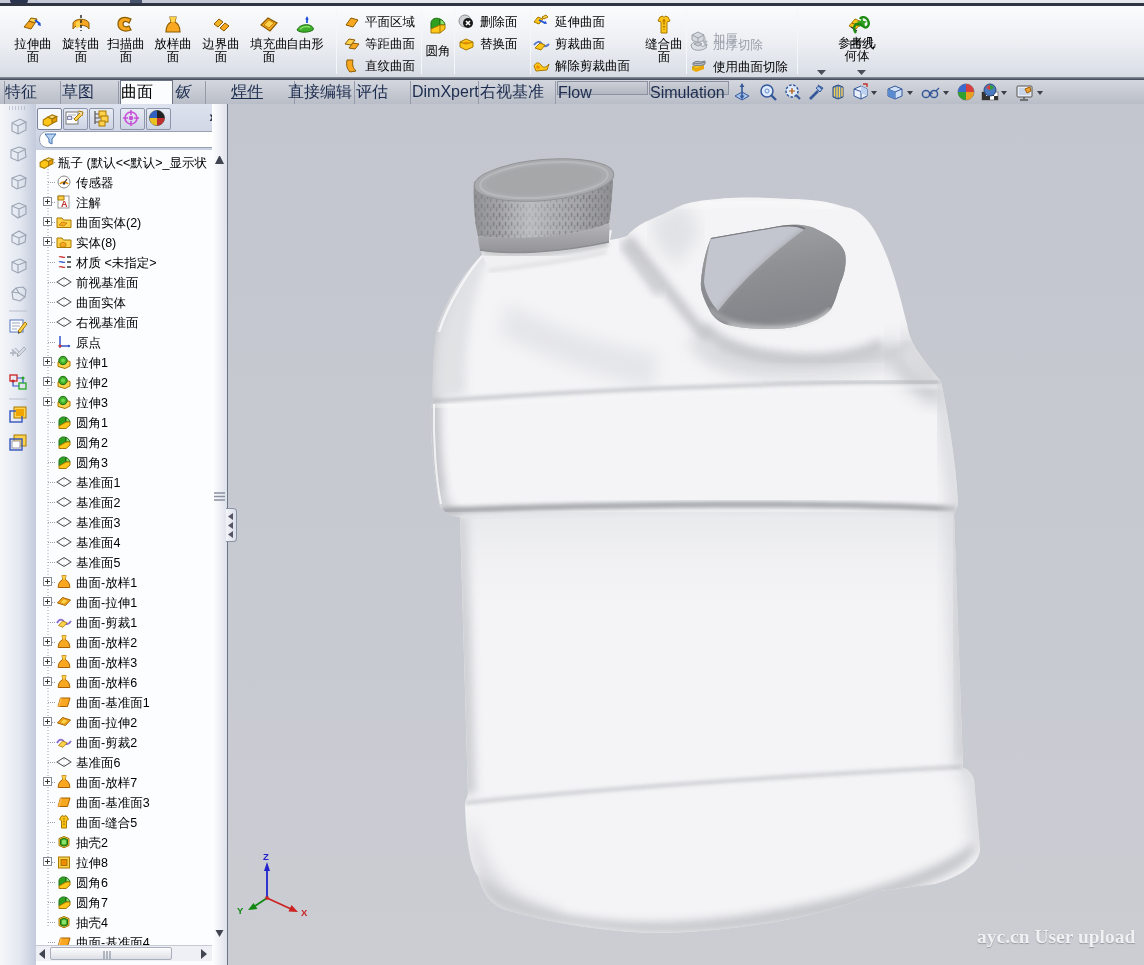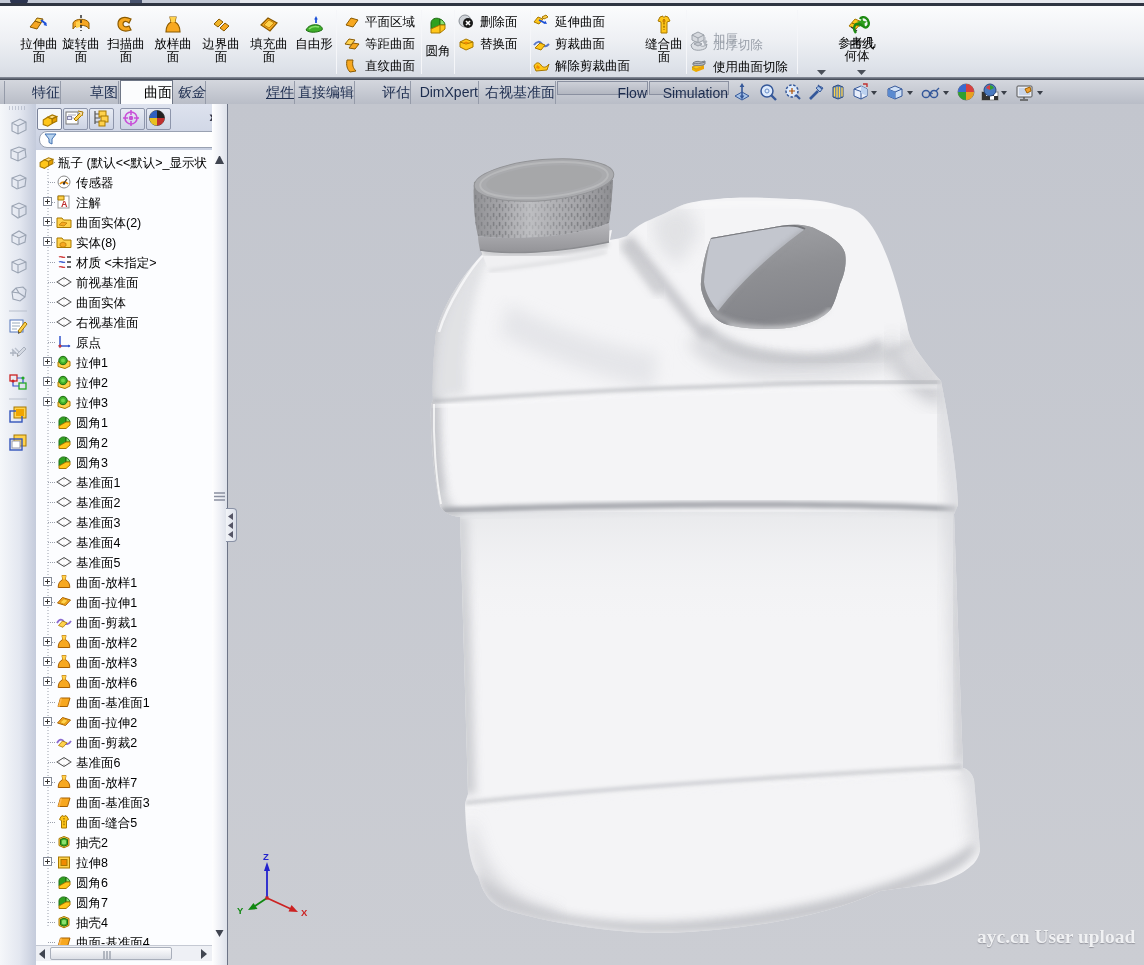--- a/index.html
+++ b/index.html
@@ -21,21 +21,21 @@
 .bigbtn .ic { display:block; margin:8px auto 2px auto; width:22px; height:22px; }
 .rowgrp { position:absolute; font-size:12.5px; color:#000; }
 .rowgrp .r { position:absolute; left:0; height:20px; white-space:nowrap; }
 .rowgrp .r svg { vertical-align:-4px; margin-right:5px; }
 .rowgrp .gray { color:#9aa0aa; }
 .vsep { position:absolute; top:4px; width:1px; height:64px; background:#c2c7d2; border-right:1px solid #f5f6f9; }
 .ddarr { position:absolute; width:9px; height:5px; }
 
 
 #tabrow { left:0; top:80px; width:1144px; height:24px; background:linear-gradient(to bottom,#d4d7de,#b9bdc7); }
-.tab { position:absolute; top:1px; height:23px; line-height:22px; text-align:right; font-size:14px; color:#1c2c4e; border-right:1px solid #959ba9; }
+.tab { position:absolute; top:1px; height:23px; line-height:22px; text-align:left; font-size:16px; color:#1c2c4e; border-right:1px solid #959ba9; }
 .tab.first { border-left:1px solid #959ba9; }
 .tab.active { background:#fbfcfd; color:#000; border:1px solid #6e7686; border-bottom:none; top:0px; height:24px; z-index:3; }
 .tab.sim { background:linear-gradient(to bottom,#cdd0d8,#b3b7c1); border:1px solid #8a90a0; height:14px; top:1px; }
 
 
 #leftstrip { left:0; top:104px; width:36px; height:861px; background:linear-gradient(to right,#f5f7fa 0%,#e3e7f0 55%,#ced4e2 85%,#c4cbdb 100%); }
 #leftstrip svg { position:absolute; left:7px; }
 
 
 #panel { left:36px; top:104px; width:176px; height:861px; background:#fcfdff; }
@@ -68,21 +68,21 @@
 
   <div id="topstrip" class="abs">
     <div class="abs lpart"></div>
     <div class="abs blob"></div>
     <div class="abs sq"></div>
     <div class="abs dline"></div>
   </div>
 
   <div id="ribbon" class="abs">
     <div class="dark"></div>
-    <div class="bigbtn" style="left:12px;width:54px;">
+    <div class="bigbtn" style="left:6px;width:54px;">
       <svg class="ic" viewBox="0 0 22 22">
           <path d="M2 13 L7 7 L13 9 L9 15 Z" fill="#f5a623" stroke="#8a5a00" stroke-width="1"></path>
           <path d="M7 7 L13 9 L15 5 L9 4 Z" fill="#ffd24d" stroke="#8a5a00" stroke-width="1"></path>
           <path d="M13 6 L18 10" stroke="#1b4fd8" stroke-width="2"></path>
           <path d="M19 12 L15.5 11 L18 8.2 Z" fill="#1b4fd8"></path>
         </svg>
       拉伸曲<br>面</div>
     <div class="bigbtn" style="left:58px;width:46px;">
       <svg class="ic" viewBox="0 0 22 22">
           <path d="M3 9 C5 4 17 4 19 9 L19 15 C17 10 5 10 3 15 Z" fill="#f5a623" stroke="#8a5a00" stroke-width="1"></path>
@@ -106,21 +106,21 @@
           <path d="M4 10 L9 5 L13 8 L8 13 Z" fill="#f0b429" stroke="#8a5a00" stroke-width="1"></path>
           <path d="M10 14 L15 9 L19 12 L14 17 Z" fill="#f7a820" stroke="#8a5a00" stroke-width="1"></path>
         </svg>
       边界曲<br>面</div>
     <div class="bigbtn" style="left:244px;width:50px;">
       <svg class="ic" viewBox="0 0 22 22">
           <path d="M3 11 L10 4 L19 9 L12 17 Z" fill="#f7a820" stroke="#8a5a00" stroke-width="1.2"></path>
           <path d="M6 11 L11 6 L16 9 L11 14 Z" fill="#ffd24d" stroke="#b87700" stroke-width="0.8"></path>
         </svg>
       填充曲<br>面</div>
-    <div class="bigbtn" style="left:294px;width:40px;">
+    <div class="bigbtn" style="left:285px;width:40px;">
       <svg class="ic" viewBox="0 0 22 22">
           <path d="M3 16 C5 12 9 10 15 11 C19 12 20 15 19 16 C14 19 6 19 3 16 Z" fill="#3fae2a" stroke="#1d6b12" stroke-width="1"></path>
           <path d="M6 15 C8 13 12 12 16 13" stroke="#8be06e" stroke-width="1.5" fill="none"></path>
           <path d="M13 9 L13 4" stroke="#1b4fd8" stroke-width="1.8"></path>
           <path d="M13 2 L11.2 5.4 L14.8 5.4 Z" fill="#1b4fd8"></path>
         </svg>
       自由形</div>
     <div class="vsep" style="left:336px;"></div>
     <div class="rowgrp" style="left:344px;top:8px;width:80px;">
       <div class="r" style="top:0px;font-family:Liberation Serif, serif;"><svg width="16" height="16" viewBox="0 0 16 16">

